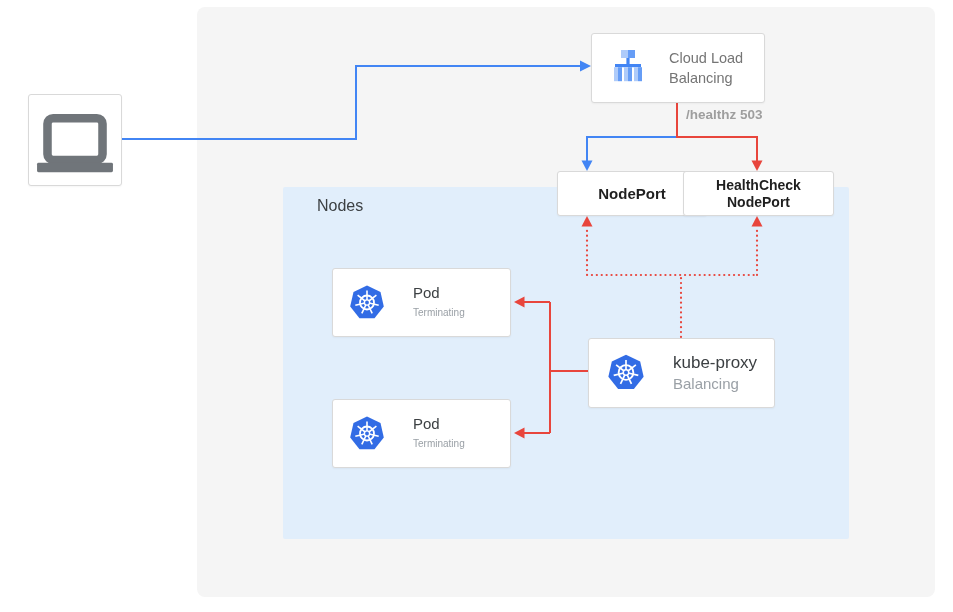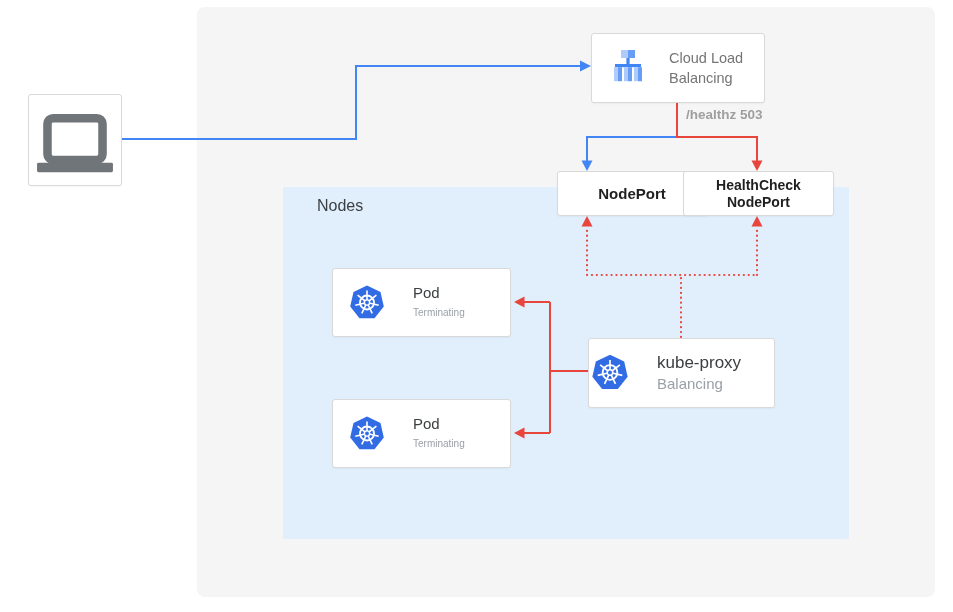--- a/index.html
+++ b/index.html
@@ -112,20 +112,21 @@
   .pod-card {
     left: 332px;
     width: 179px; height: 69px;
     padding-left: 14px;
   }
   .pod-card.pod-1 { top: 268px; }
   .pod-card.pod-2 { top: 399px; }
   .kp-card {
     left: 588px; top: 338px;
     width: 187px; height: 70px;
+    padding-left: 16px;
   }
   .card-text { margin-left: 26px; }
   .card-title {
     font-size: 15px;
     color: var(--text-dark);
     line-height: 20px;
   }
   .kp-card .card-title { font-size: 17px; line-height: 22px; }
   .card-subtitle {
     font-size: 10px;

